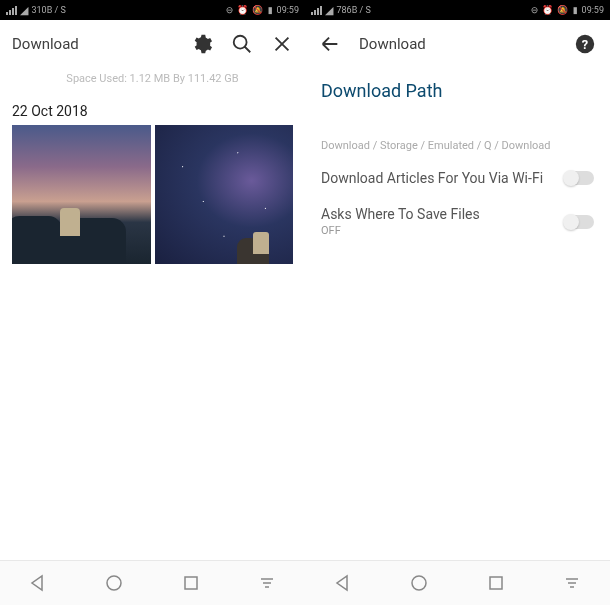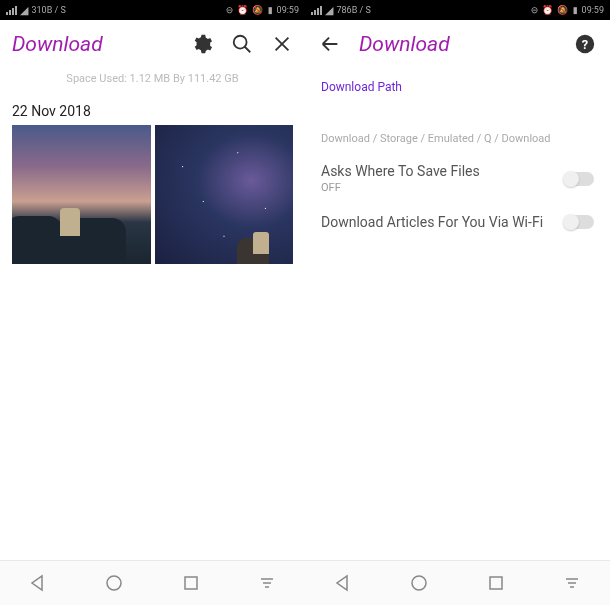--- a/index.html
+++ b/index.html
@@ -7,35 +7,35 @@
     .container { display: flex; width: 610px; height: 560px; }
     .screen { width: 305px; background: #fff; display: flex; flex-direction: column; }
     .status-bar { height: 20px; background: #000; color: #aaa; font-size: 9px; display: flex; align-items: center; padding: 0 6px; justify-content: space-between; }
     .status-left { display: flex; align-items: center; gap: 3px; }
     .status-right { display: flex; align-items: center; gap: 4px; }
     .signal-bars { display: inline-flex; align-items: flex-end; gap: 1px; }
     .signal-bars span { width: 2px; background: #aaa; }
     .signal-bars span:nth-child(1){height:3px}.signal-bars span:nth-child(2){height:5px}.signal-bars span:nth-child(3){height:7px}.signal-bars span:nth-child(4){height:9px}
     .wifi-icon { font-size: 11px; }
     .header { display: flex; align-items: center; height: 48px; padding: 0 12px; }
-    .header-title { font-size: 21px; font-weight: 400; color: #a21caf; flex: 1; font-style: italic; }
+    .header-title { font-size: 15px; font-weight: 400; color: #404040; flex: 1; }
     .header-icons { display: flex; gap: 18px; align-items: center; }
     .icon-btn { width: 22px; height: 22px; display: flex; align-items: center; justify-content: center; cursor: pointer; color: #333; }
     .space-info { padding: 4px 12px 10px; font-size: 11px; color: #bbb; text-align: center; }
     .date-header { padding: 8px 12px 6px; font-size: 14px; color: #222; }
     .thumbs { display: flex; gap: 4px; padding: 0 12px; }
     .thumb { width: 139px; height: 139px; cursor: pointer; position: relative; overflow: hidden; }
     .thumb1 { background: linear-gradient(to bottom, #4a5a8a 0%, #8a6a8a 30%, #c9a090 55%, #2a3545 70%, #1a2530 100%); }
     .thumb1::after { content:''; position:absolute; bottom:28px; left:48px; width:20px; height:28px; background:#c0b090; border-radius:4px 4px 0 0; box-shadow: -36px 26px 0 18px #1a2530, 24px 32px 0 22px #1a2530; }
     .thumb2 { background: radial-gradient(ellipse at 70% 40%, #6a5a9a 0%, #2a3560 40%, #1a2040 100%); }
     .thumb2::before { content:''; position:absolute; inset:0; background: radial-gradient(1px 1px at 20% 30%, #fff, transparent), radial-gradient(1px 1px at 60% 20%, #fff, transparent), radial-gradient(1px 1px at 80% 60%, #fff, transparent), radial-gradient(1px 1px at 35% 55%, #fff, transparent), radial-gradient(1px 1px at 50% 80%, #fff, transparent); }
     .thumb2::after { content:''; position:absolute; bottom:10px; right:24px; width:16px; height:22px; background:#c0b090; border-radius:3px 3px 0 0; box-shadow: -8px 14px 0 8px #3a3530; }
     .screen2-header { display: flex; align-items: center; height: 48px; padding: 0 14px; gap: 18px; }
     .section { padding: 12px 16px 8px; }
-    .section-title { font-size: 12px; color: #6d28d9; font-weight: 400; margin-bottom: 4px; }
+    .section-title { font-size: 18px; color: #0c4a6e; font-weight: 400; margin-bottom: 4px; }
     .path { font-size: 11px; color: #aaa; margin-top: 38px; }
     .setting-row { display: flex; align-items: center; padding: 10px 16px; justify-content: space-between; }
     .setting-text { flex: 1; }
     .setting-label { font-size: 14px; color: #555; }
     .setting-sub { font-size: 11px; color: #999; margin-top: 2px; }
     .toggle { width: 30px; height: 14px; background: #ddd; border-radius: 8px; position: relative; cursor: pointer; }
     .toggle::after { content:''; position:absolute; width:16px; height:16px; background:#f0f0f0; border-radius:50%; top:-1px; left:-1px; box-shadow:0 1px 2px rgba(0,0,0,.2); }
     .nav-bar { height: 45px; width: 610px; display: flex; border-top: 1px solid #e8e8e8; background: #fafafa; }
     .nav-half { flex: 1; display: flex; justify-content: space-around; align-items: center; }
     .nav-btn { width: 24px; height: 24px; display: flex; align-items: center; justify-content: center; cursor: pointer; color: #888; }
@@ -80,21 +80,21 @@
             </svg>
         </div>
         <div class="icon-btn">
           <svg viewBox="0 0 24 24">
               <path fill="none" stroke="currentColor" stroke-width="2" d="M5 5l14 14M19 5L5 19"></path>
             </svg>
         </div>
       </div>
     </div>
     <div class="space-info">Space Used: 1.12 MB By 111.42 GB</div>
-    <div class="date-header">22 Nov 2018</div>
+    <div class="date-header">22 Oct 2018</div>
     <div class="thumbs">
       <div class="thumb thumb1"></div>
       <div class="thumb thumb2"></div>
     </div>
   </div>
 
   <div class="screen">
     <div class="status-bar">
       <div class="status-left">
         <span class="signal-bars">
@@ -127,28 +127,28 @@
             <text x="12" y="17" text-anchor="middle" fill="#fff" font-size="14" font-weight="bold">?</text>
           </svg>
       </div>
     </div>
     <div class="section">
       <div class="section-title">Download Path</div>
       <div class="path">Download / Storage / Emulated / Q / Download</div>
     </div>
     <div class="setting-row">
       <div class="setting-text">
-        <div class="setting-label">Asks Where To Save Files</div>
-        <div class="setting-sub">OFF</div>
+        <div class="setting-label">Download Articles For You Via Wi-Fi</div>
       </div>
       <div class="toggle"></div>
     </div>
     <div class="setting-row">
       <div class="setting-text">
-        <div class="setting-label">Download Articles For You Via Wi-Fi</div>
+        <div class="setting-label">Asks Where To Save Files</div>
+        <div class="setting-sub">OFF</div>
       </div>
       <div class="toggle"></div>
     </div>
   </div>
 </div>
 
 <div class="nav-bar">
   <div class="nav-half">
     <div class="nav-btn">
         <svg viewBox="0 0 24 24">

